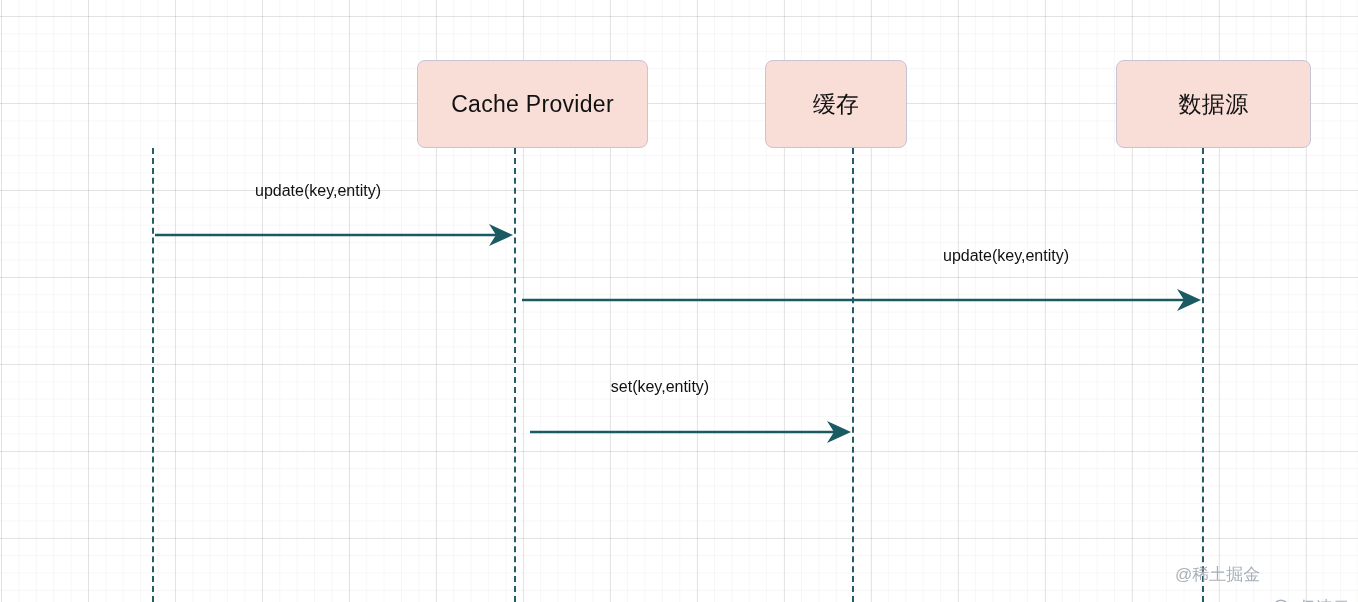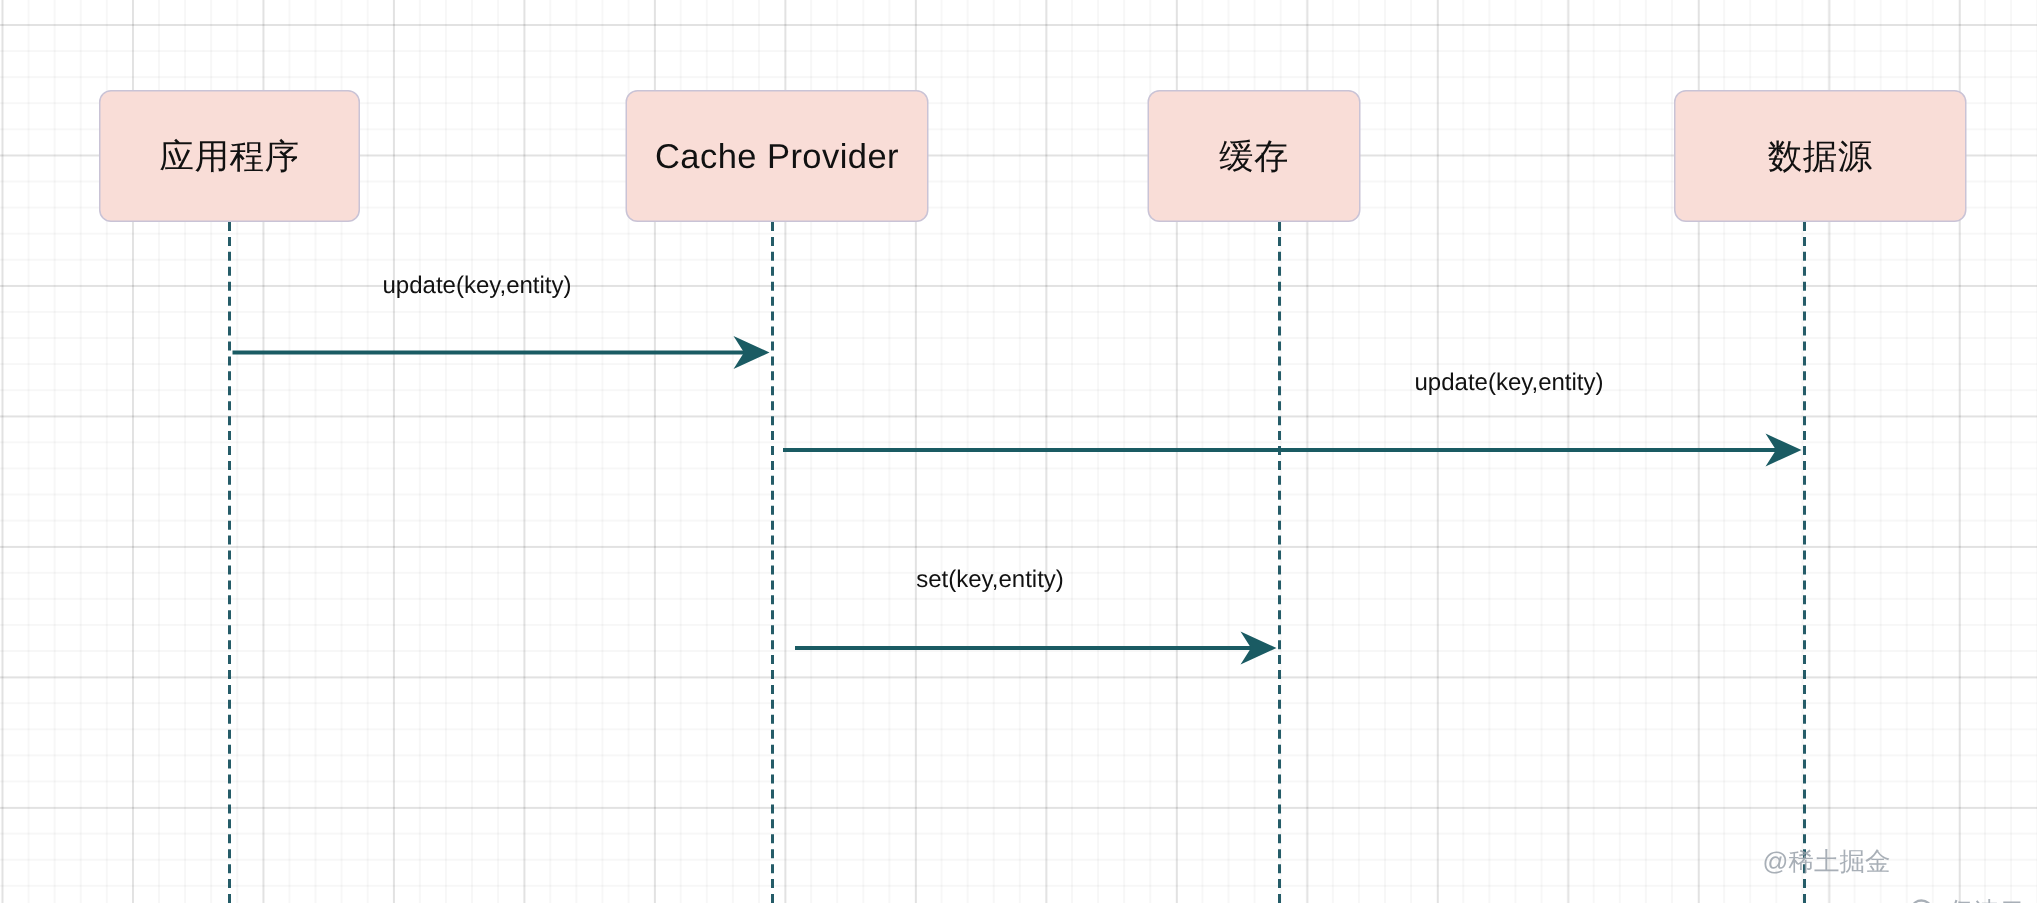--- a/index.html
+++ b/index.html
@@ -80,24 +80,21 @@
     white-space: nowrap;
     opacity: 0.85;
   }
   .wm-cloud { display: block; }
 </style>
 </head>
 <body>
 
 <div id="canvas">
 
-  <div class="participant" style="left: 66px; top: 60px; width: 174px; height: 88px;">
-    <span>应用程序</span>
-  </div>
-  <div class="participant" style="left: 417px; top: 60px; width: 202px; height: 88px;">
+  <div class="participant" style="left: 417px; top: 60px; width: 231px; height: 88px;">
     <span>Cache Provider</span>
   </div>
   <div class="participant" style="left: 765px; top: 60px; width: 142px; height: 88px;">
     <span>缓存</span>
   </div>
   <div class="participant" style="left: 1116px; top: 60px; width: 195px; height: 88px;">
     <span>数据源</span>
   </div>
 
   <div class="lifeline" style="left: 152px; top: 148px; height: 454px;"></div>

